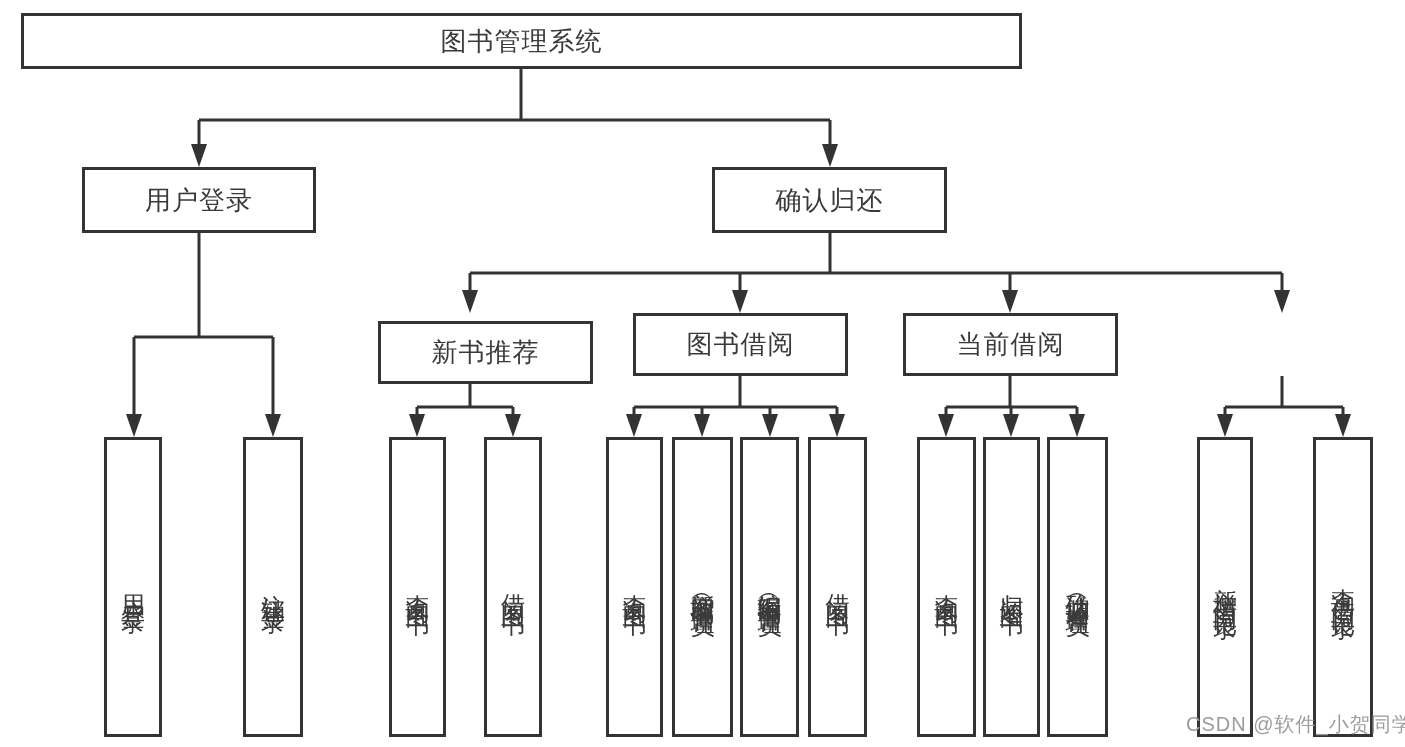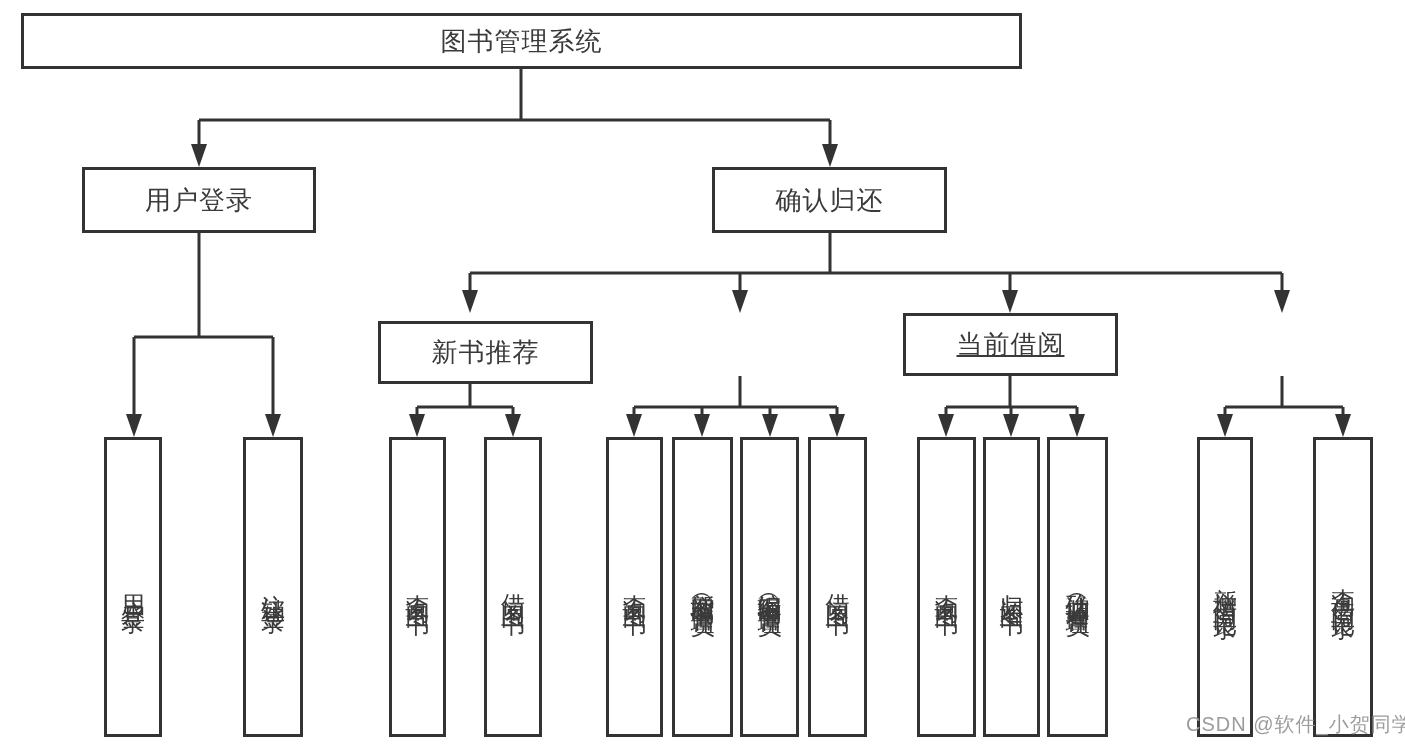--- a/index.html
+++ b/index.html
@@ -109,21 +109,24 @@
   <div class="node hnode" style="left:82px; top:167px; width:234px; height:66px;">
     <span>用户登录</span>
   </div>
   <div class="node hnode" style="left:712px; top:167px; width:235px; height:66px;">
     <span>确认归还</span>
   </div>
 
   <div class="node hnode" style="left:378px; top:313px; width:215px; height:63px;margin-top:8px;">
     <span>新书推荐</span>
   </div>
-  <div class="node hnode" style="left:903px; top:313px; width:215px; height:63px;text-decoration:underline;">
+  <div class="node hnode" style="left:633px; top:313px; width:215px; height:63px;">
+    <span>图书借阅</span>
+  </div>
+  <div class="node hnode" style="left:903px; top:313px; width:215px; height:63px;">
     <span>当前借阅</span>
   </div>
 
   <div class="node vnode" style="left:104px; top:437px; width:58px; height:300px;">
     <span>用户登录</span>
   </div>
   <div class="node vnode" style="left:243px; top:437px; width:60px; height:300px;">
     <span>注销登录</span>
   </div>
 

